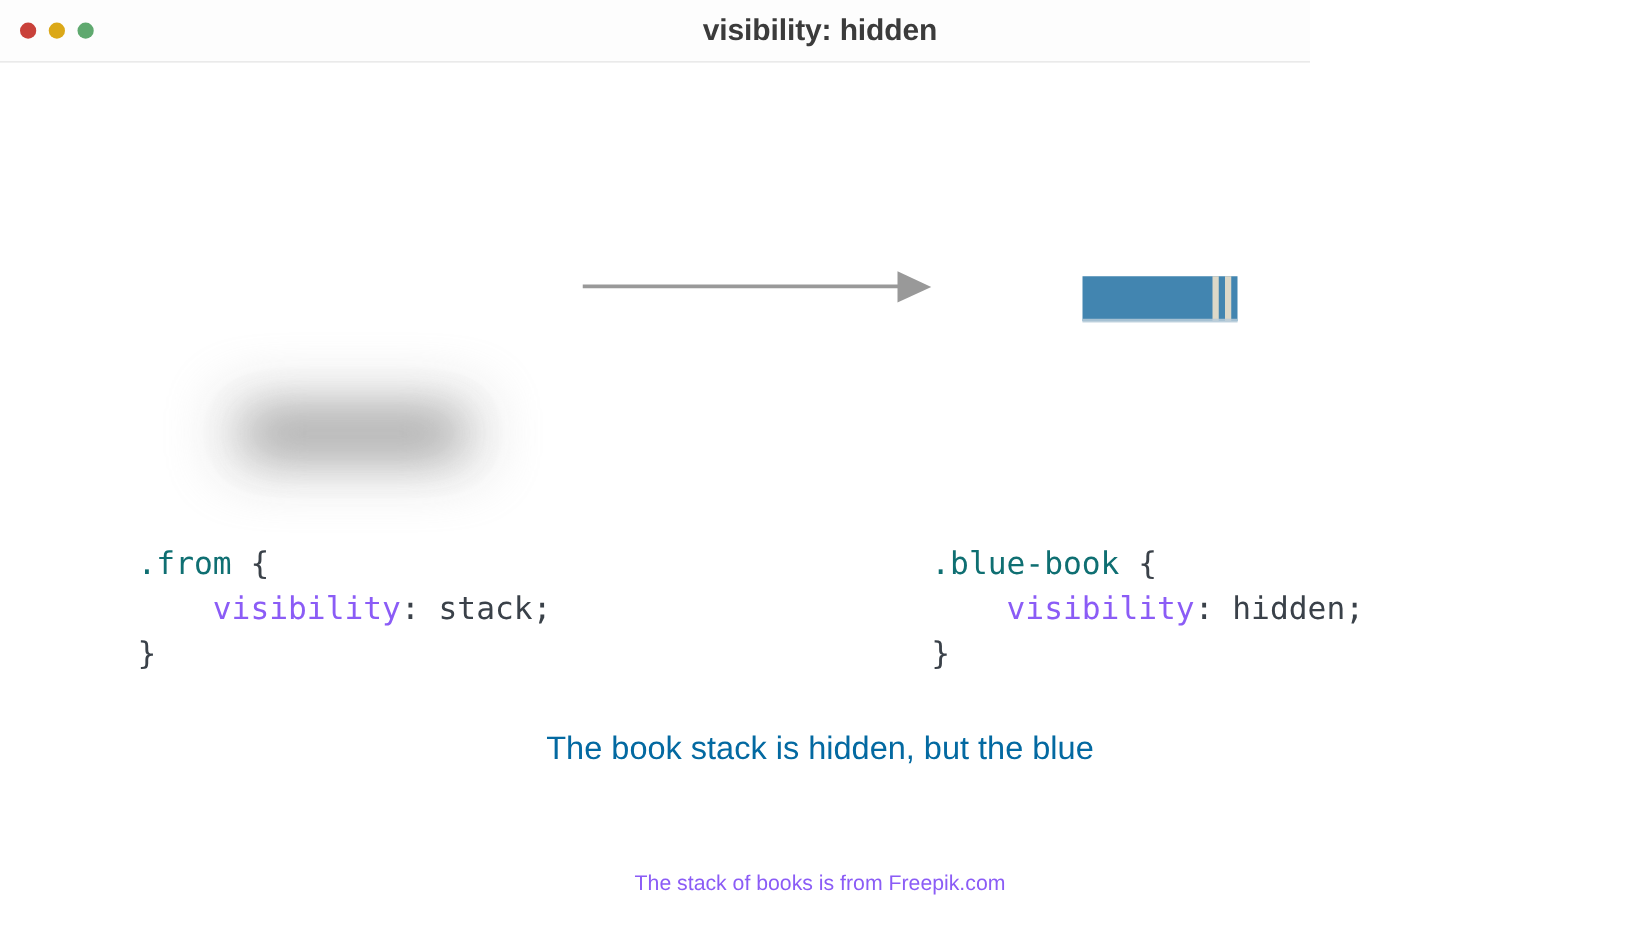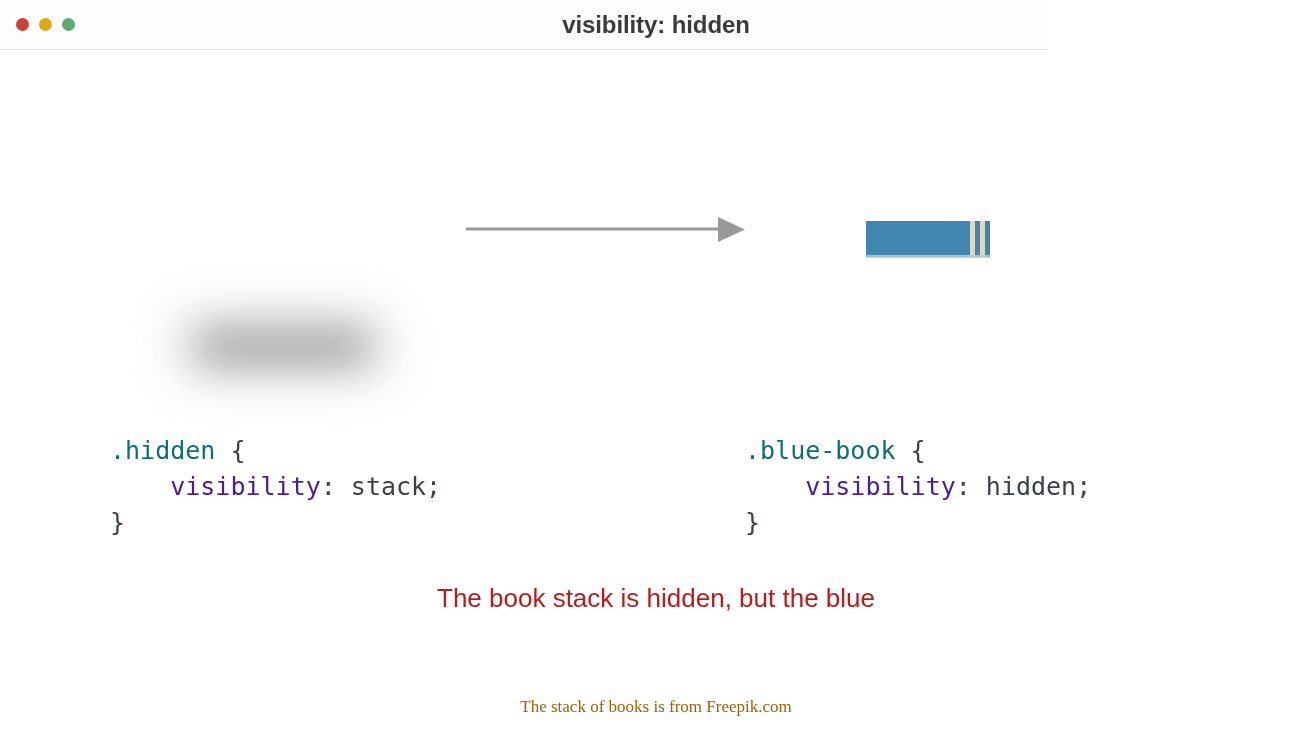--- a/index.html
+++ b/index.html
@@ -142,47 +142,46 @@
     position: absolute;
     font-family: "DejaVu Sans Mono", "Liberation Mono", monospace;
     font-size: 25px;
     line-height: 36px;
     color: #3a4149;
     white-space: pre;
   }
   #code-left  { left: 110px; top: 382px; }
   #code-right { left: 745px; top: 382px; }
   .sel  { color: #0f6f72; }
-  .prop { color: #4c1d95; }
+  .prop { color: #8b5cf6; }
   .val  { color: #3a4149; }
   .punc { color: #3a4149; }
 
   
   #caption {
     position: absolute;
     left: 0;
     top: 527px;
     width: 1312px;
     text-align: center;
     font-size: 26px;
     line-height: 40px;
-    color: #b91c1c;
+    color: #0369a1;
   }
   #caption .cap-line { display: block; }
 
   
   #credit {
     position: absolute;
     left: 0;
     top: 646px;
     width: 1312px;
     text-align: center;
     font-size: 17px;
-    color: #a16207;
-    font-family: Liberation Serif, serif;
+    color: #8b5cf6;
   }
 </style>
 </head>
 <body>
 
 <div id="titlebar">
   <div id="traffic-lights">
     <span class="tl-dot" style="background:#c9413a"></span>
     <span class="tl-dot" style="background:#dba818"></span>
     <span class="tl-dot" style="background:#5fa96f"></span>
@@ -204,21 +203,21 @@
     </svg>
   </div>
 
   <div id="blue-book">
     <div id="blue-book-cover"></div>
     <div class="page-line" id="page-line-1"></div>
     <div class="page-line" id="page-line-2"></div>
     <div id="blue-book-shadow"></div>
   </div>
 
-  <div id="code-left" class="code-block"><span class="sel">.hidden</span><span class="punc"> </span><span class="punc">{</span>
+  <div id="code-left" class="code-block"><span class="sel">.from</span><span class="punc"> </span><span class="punc">{</span>
 <span>    </span><span class="prop">visibility</span><span class="punc">: </span><span class="val">stack;</span>
 <span class="punc">}</span></div>
 
   <div id="code-right" class="code-block"><span class="sel">.blue-book</span><span class="punc"> </span><span class="punc">{</span>
 <span>    </span><span class="prop">visibility</span><span class="punc">: </span><span class="val">hidden;</span>
 <span class="punc">}</span></div>
 
   <div id="caption">
     <span class="cap-line">The book stack is hidden, but the blue</span>
   </div>

